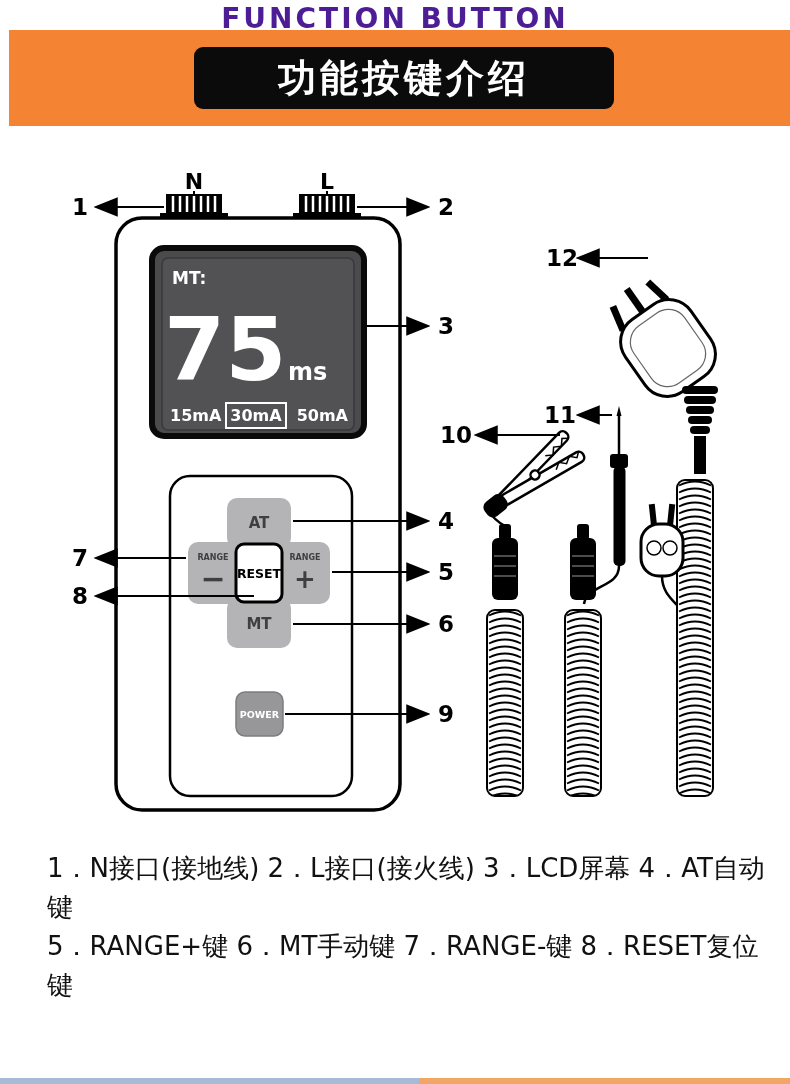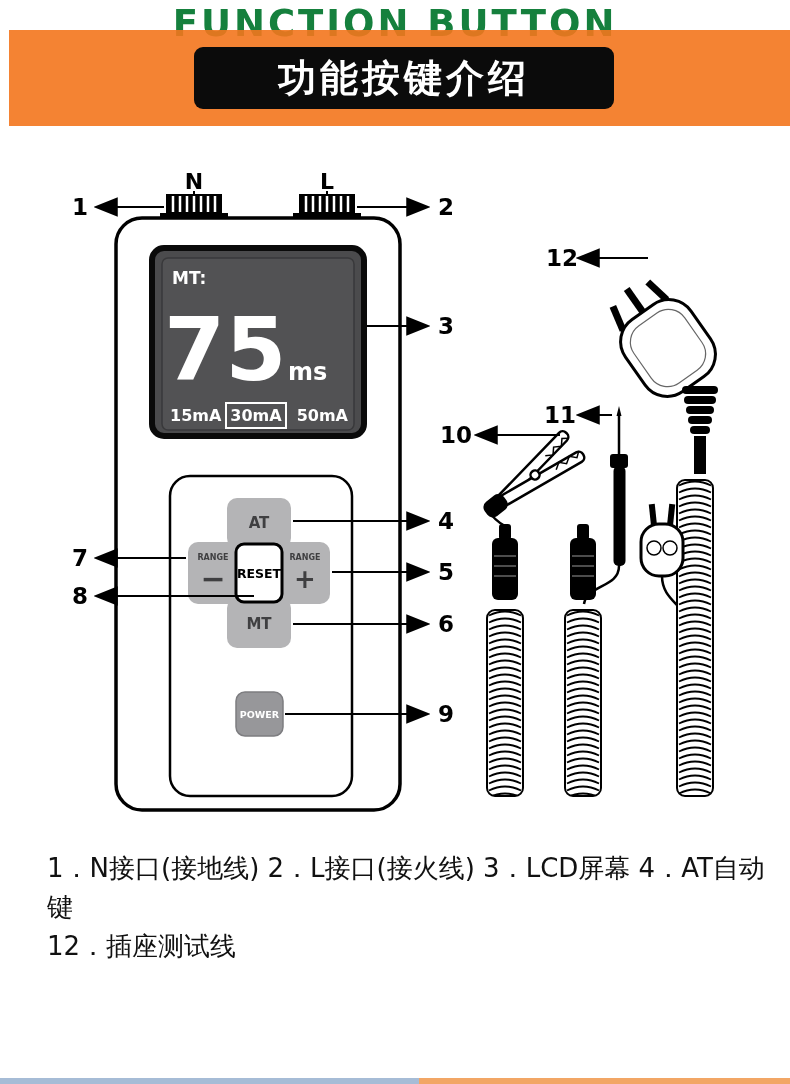--- a/index.html
+++ b/index.html
@@ -4,22 +4,22 @@
 <style>
   html,body { margin:0; padding:0; background:#ffffff; }
   .page {
     position:relative; width:790px; height:1084px; background:#fff;
     font-family:"DejaVu Sans","Liberation Sans",sans-serif; overflow:hidden;
   }
   
   .header { position:relative; height:170px; }
   .watermark {
     position:absolute; top:2px; left:0; width:100%;
-    text-align:center; font-size:37px; font-weight:bold; letter-spacing:3px;
-    color:#15803d; white-space:nowrap;
+    text-align:center; font-size:28px; font-weight:bold; letter-spacing:3px;
+    color:#4c1d95; white-space:nowrap;
   }
   .banner {
     position:absolute; top:30px; left:9px; width:100%; height:96px;
     background:rgba(243,117,29,0.9);
     display:flex; align-items:center; justify-content:center;
   }
   .title-box {
     width:420px; height:62px; background:#0b0b0b; border-radius:9px;
     display:flex; align-items:center; justify-content:center;
   }
@@ -243,17 +243,17 @@
         <text class="num" x="560" y="243">11</text>
 
         <line class="callout" x1="648" y1="78" x2="578" y2="78"></line>
         <text class="num" x="562" y="86">12</text>
       </g>
     </g>
   </svg>
 
   <div class="legend">
     <div>1．N接口(接地线)  2．L接口(接火线)  3．LCD屏幕  4．AT自动键</div>
-    <div>12．插座测试线</div>
+    <div>5．RANGE+键   6．MT手动键  7．RANGE-键   8．RESET复位键</div>
   </div>
 
   <div class="strip"></div>
 </div>
 
 </body></html>

